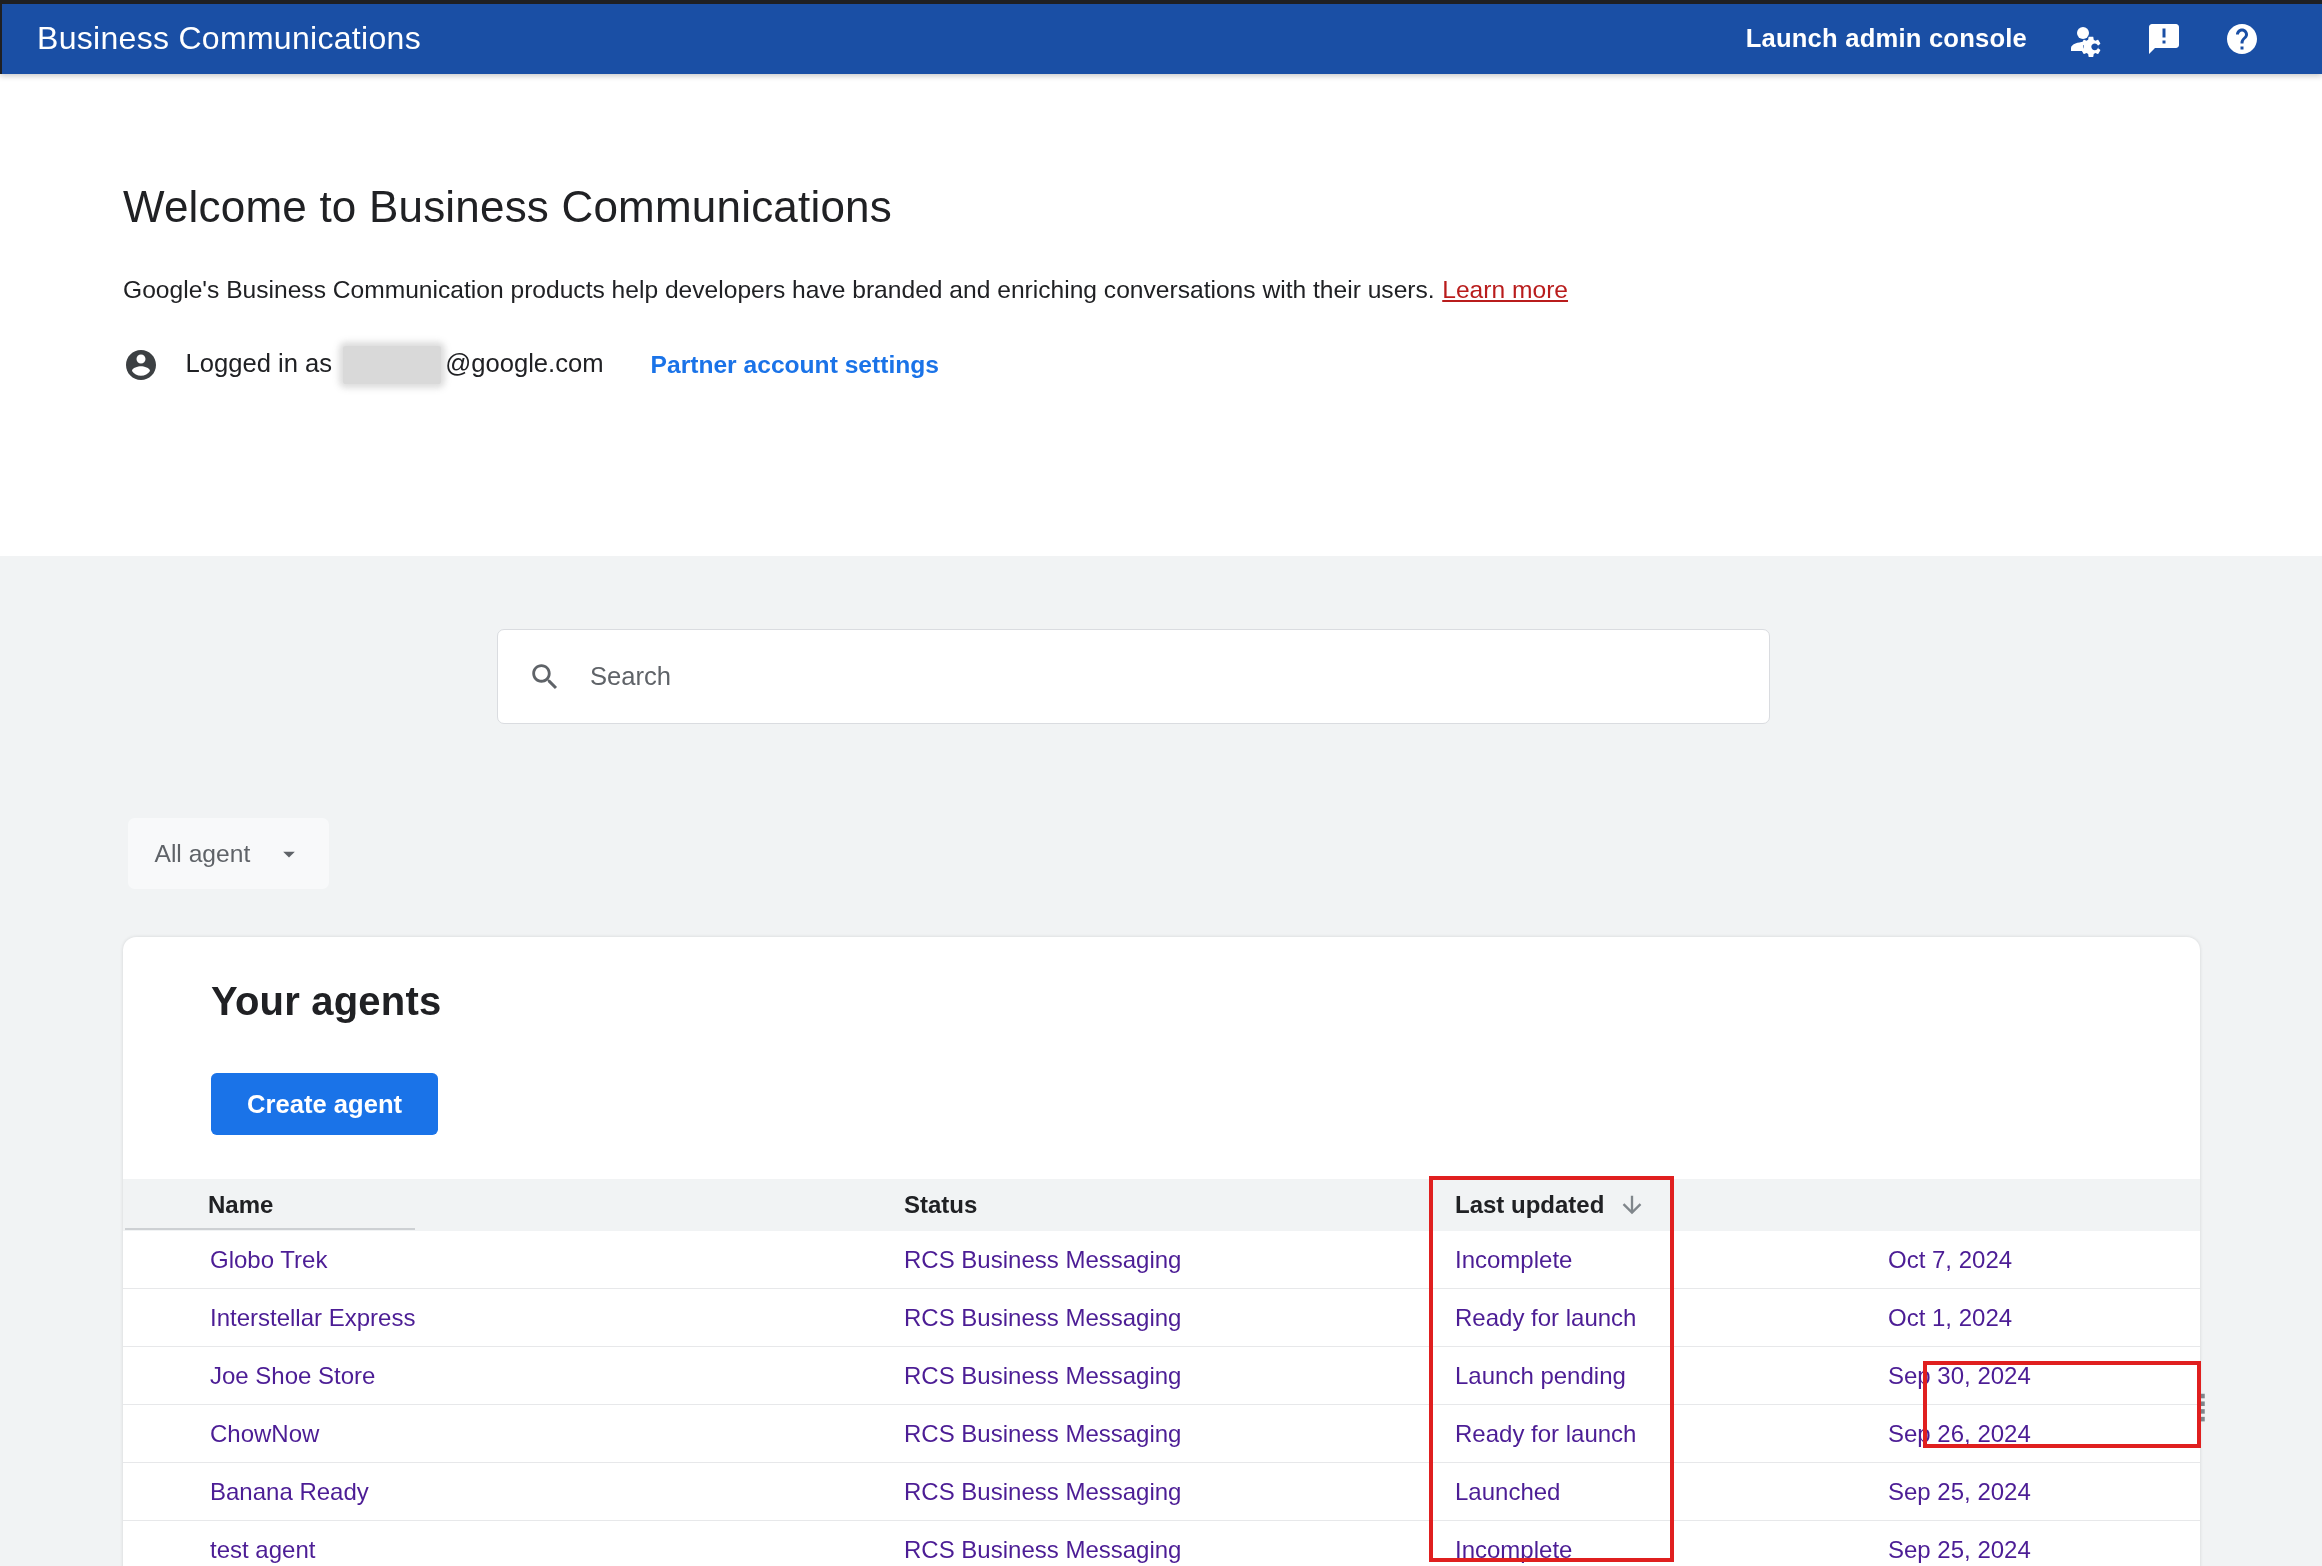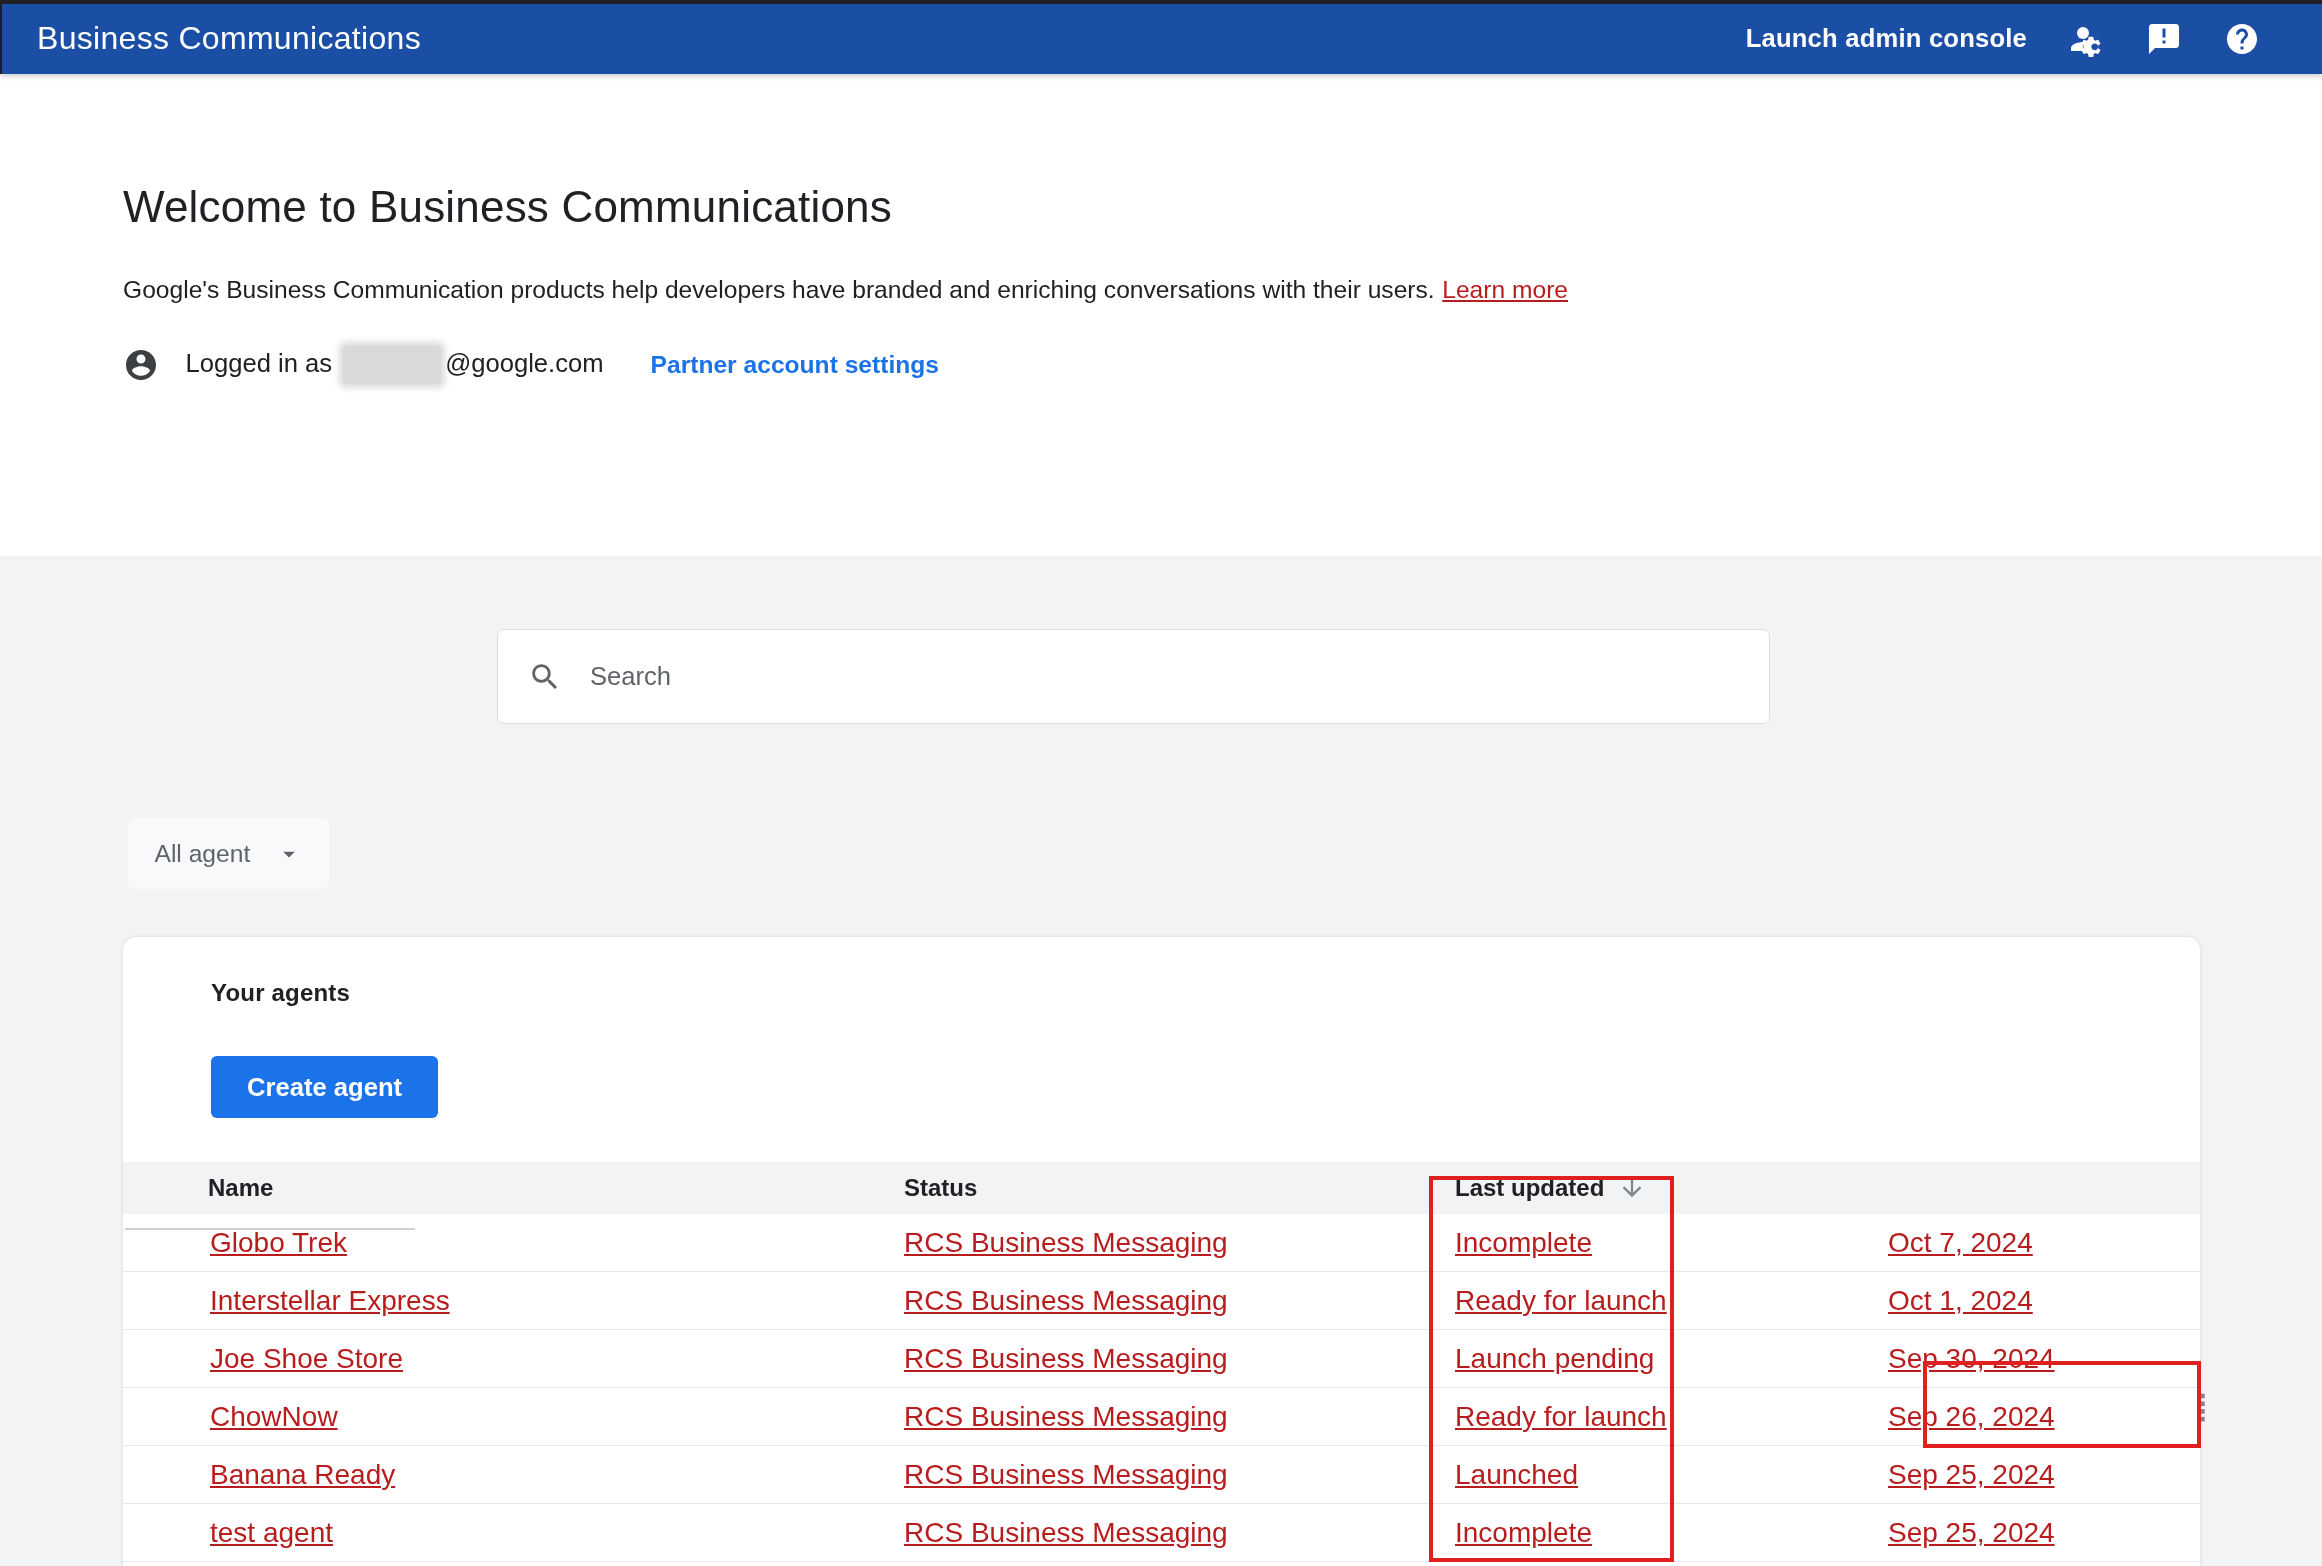--- a/index.html
+++ b/index.html
@@ -72,42 +72,42 @@
   
   .annotation { position:absolute; border:4.7px solid #e01f1f; z-index:40; pointer-events:none; }
   .ann-viewas { left:1923px; top:805px; width:278px; height:87px; }
   .ann-status { left:1429px; top:620px; width:245px; height:386px; }
 
   
   .card {
     position:absolute; left:123px; top:381px; width:2077px; height:662px;
     background:#fff; border-radius:13.2px; box-shadow:0 0.9px 3.8px rgba(0,0,0,.12);
   }
-  .card-title { padding:42px 0 0 88px; font-size:24px; font-weight:700; color:#202124; letter-spacing:0.2px; }
+  .card-title { padding:42px 0 0 88px; font-size:40px; font-weight:700; color:#202124; letter-spacing:0.2px; }
   .create-btn {
     margin:49px 0 0 88px; height:62px; padding:0 36px; border:none; border-radius:5.7px;
     background:#1a73e8; color:#fff; font-size:25.6px; font-weight:700;
     font-family:"Liberation Sans", sans-serif; cursor:pointer;
   }
 
   .table { margin-top:44px; }
   .thead {
     height:52px; background:#f1f3f4; display:grid;
     grid-template-columns:781px 551px 403px 1fr; align-items:center;
   }
   .th { font-size:24px; font-weight:700; color:#202124; cursor:pointer; display:flex; align-items:center; }
   .th.c1 { padding-left:85px; }
   .th .sort-arrow { width:28px; height:28px; margin-left:13.2px; }
   .thead-subline { position:absolute; left:1.9px; top:291px; width:290px; height:1.9px; background:#cdd0d3; }
 
   .trow {
     height:58px; display:grid; grid-template-columns:781px 551px 403px 1fr;
     align-items:center; border-bottom:0.9px solid #e7e8ea; cursor:pointer; background:#fff;
   }
-  .cell { font-size:28px; color:#b91c1c; white-space:nowrap;text-decoration:underline; }
+  .cell { font-size:24px; color:#4c1d95; white-space:nowrap; }
   .c-name { padding-left:87px; }
   .c-date { padding-left:30px; }
 </style>
 </head>
 <body>
 
 <div class="window-edge"></div>
 
 <div class="appbar">
   <div class="appbar-title">Business Communications</div>

